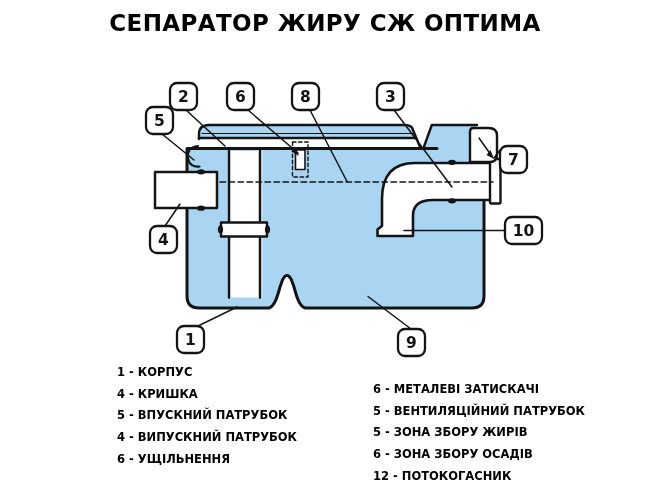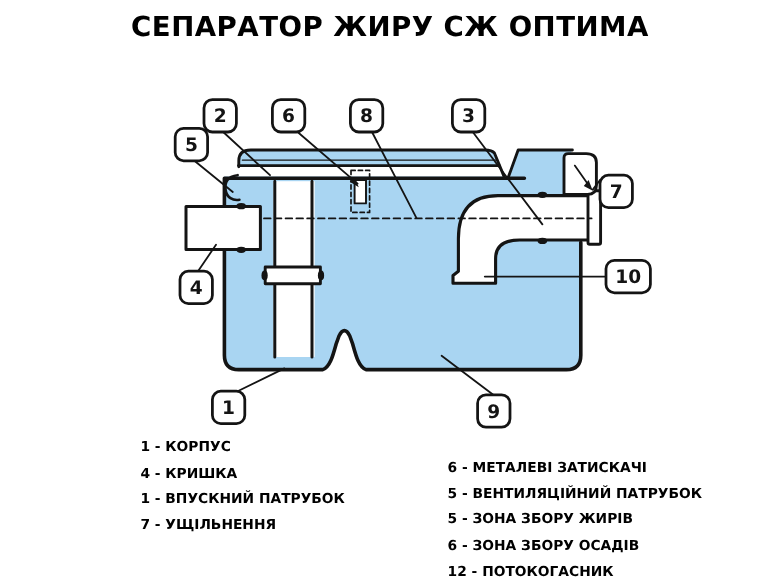--- a/index.html
+++ b/index.html
@@ -128,22 +128,23 @@
           <rect x="398" y="329" width="27" height="27" rx="7" fill="#ffffff" stroke="#141414" stroke-width="2.3"></rect>
           <text class="callout-num" x="411.5" y="348" text-anchor="middle">9</text>
         </g>
       </g>
     </g>
   </svg>
 
   <div class="legend-col" id="legend-left">
     <div class="legend-item">1 - КОРПУС</div>
     <div class="legend-item">4 - КРИШКА</div>
-    <div class="legend-item">1 - ВПУСКНИЙ ПАТРУБОК</div>
-    <div class="legend-item">7 - УЩІЛЬНЕННЯ</div>
+    <div class="legend-item">5 - ВПУСКНИЙ ПАТРУБОК</div>
+    <div class="legend-item">4 - ВИПУСКНИЙ ПАТРУБОК</div>
+    <div class="legend-item">6 - УЩІЛЬНЕННЯ</div>
   </div>
   <div class="legend-col" id="legend-right">
     <div class="legend-item">6 - МЕТАЛЕВІ ЗАТИСКАЧІ</div>
     <div class="legend-item">5 - ВЕНТИЛЯЦІЙНИЙ ПАТРУБОК</div>
     <div class="legend-item">5 - ЗОНА ЗБОРУ ЖИРІВ</div>
     <div class="legend-item">6 - ЗОНА ЗБОРУ ОСАДІВ</div>
     <div class="legend-item">12 - ПОТОКОГАСНИК</div>
   </div>
 
 </div>

